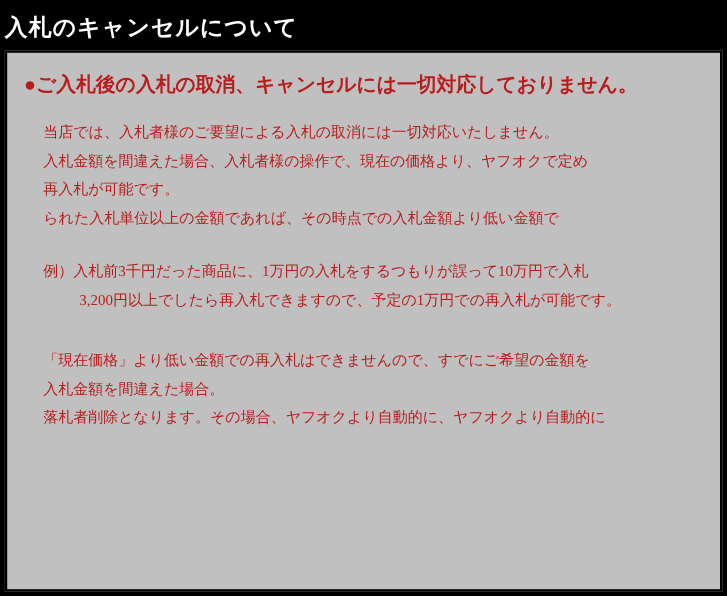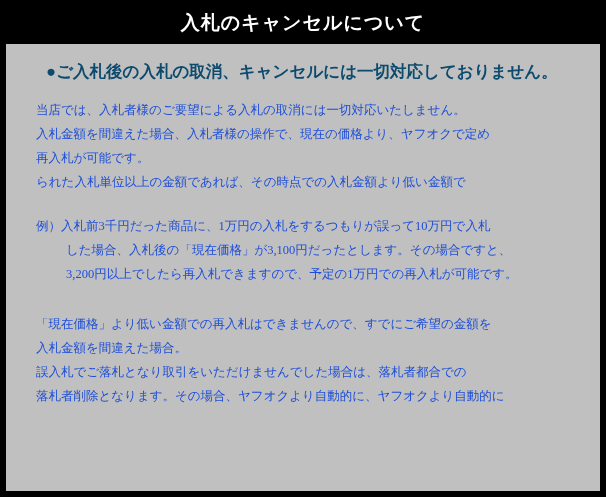--- a/index.html
+++ b/index.html
@@ -19,57 +19,55 @@
     box-sizing: border-box;
     background: #000000;
     padding: 4px;
   }
   .header {
     height: 38px;
     background: #000000;
     color: #ffffff;
     display: flex;
     align-items: center;
-    justify-content: center;
   }
   .header-title {
     font-size: 19px;
     font-weight: bold;
     letter-spacing: 1px;
     color: #ffffff;
   }
   .body-panel {
     box-sizing: border-box;
     width: 598px;
     height: 451px;
     background: #c0c0c0;
     border: 2px solid #000000;
     padding: 14px 16px 10px 14px;
     overflow: hidden;
   }
   .lead {
     font-size: 16.5px;
     font-weight: bold;
-    color: #0c4a6e;
+    color: #b91c1c;
     line-height: 1.35;
     margin: 2px 0 16px 0;
     white-space: nowrap;
-    text-align: center;
   }
   .para {
     margin: 0 0 14px 0;
     padding-left: 16px;
   }
   .para.indent-ex {
     padding-left: 16px;
     font-family: Liberation Serif, serif;
   }
   .line {
     font-size: 12.5px;
-    color: #1d4ed8;
+    color: #b91c1c;
     line-height: 1.92;
     white-space: nowrap;
   }
   .line.ind1 {
     padding-left: 30px;
   }
   .gap-sm { height: 6px; }
   .gap-md { height: 12px; }
 </style>
 </head>
@@ -89,27 +87,25 @@
       <div class="line">当店では、入札者様のご要望による入札の取消には一切対応いたしません。</div>
       <div class="line">入札金額を間違えた場合、入札者様の操作で、現在の価格より、ヤフオクで定め</div>
       <div class="line">再入札が可能です。</div>
       <div class="line">られた入札単位以上の金額であれば、その時点での入札金額より低い金額で</div>
     </div>
 
     <div class="gap-sm"></div>
 
     <div class="para indent-ex">
       <div class="line">例）入札前3千円だった商品に、1万円の入札をするつもりが誤って10万円で入札</div>
-      <div class="line ind1">した場合、入札後の「現在価格」が3,100円だったとします。その場合ですと、</div>
       <div class="line ind1">3,200円以上でしたら再入札できますので、予定の1万円での再入札が可能です。</div>
     </div>
 
     <div class="gap-md"></div>
 
     <div class="para">
       <div class="line">「現在価格」より低い金額での再入札はできませんので、すでにご希望の金額を</div>
       <div class="line">入札金額を間違えた場合。</div>
-      <div class="line">誤入札でご落札となり取引をいただけませんでした場合は、落札者都合での</div>
       <div class="line">落札者削除となります。その場合、ヤフオクより自動的に、ヤフオクより自動的に</div>
     </div>
 
   </div>
 </div>
 
 </body></html>

